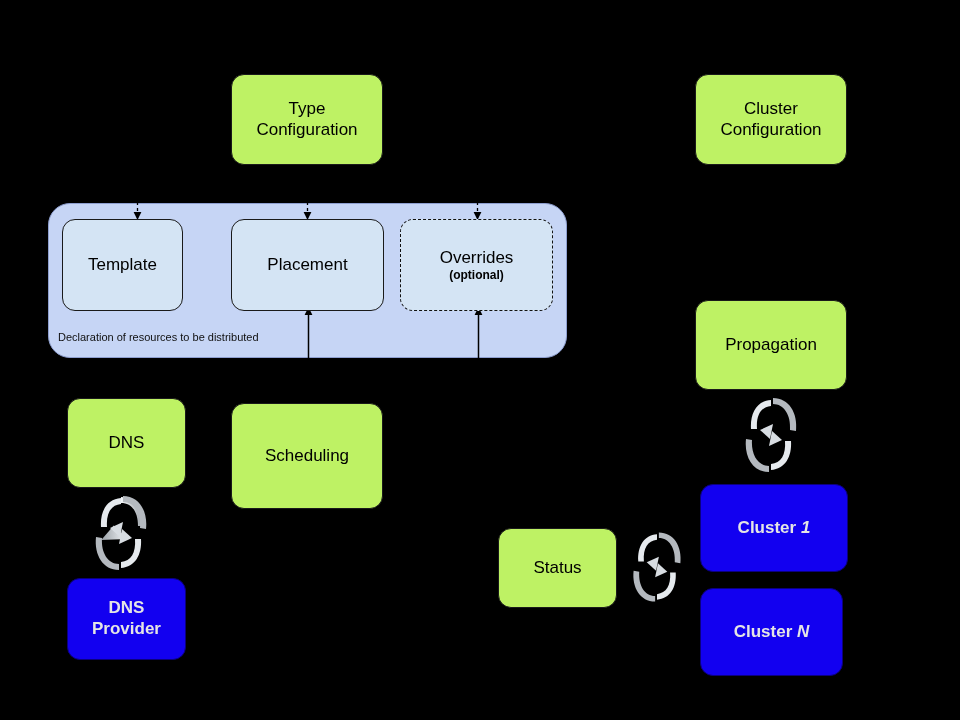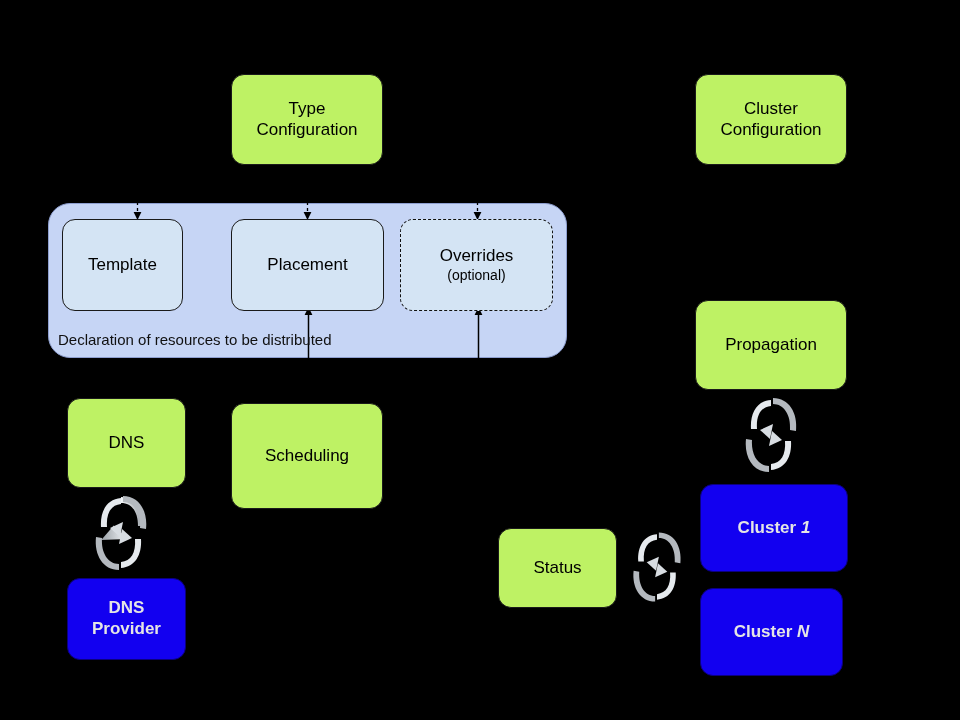--- a/index.html
+++ b/index.html
@@ -52,29 +52,30 @@
   .group-box {
     position: absolute;
     box-sizing: border-box;
     background: #c6d5f5;
     border: 1px solid #8e9fd0;
     border-radius: 22px;
     z-index: 1;
   }
   .group-caption {
     position: absolute;
-    font-size: 15px;
+    font-size: 11px;
     color: #101010;
     white-space: nowrap;
     z-index: 4;
   }
   .node .sub {
     display: block;
-    font-size: 14px;
+    font-size: 12px;
     line-height: 1.18;
+    font-weight: bold;
   }
   .node .big {
     display: block;
   }
   .ital { font-style: italic; }
   
   .conn {
     position: absolute;
     z-index: 2;
     overflow: visible;

